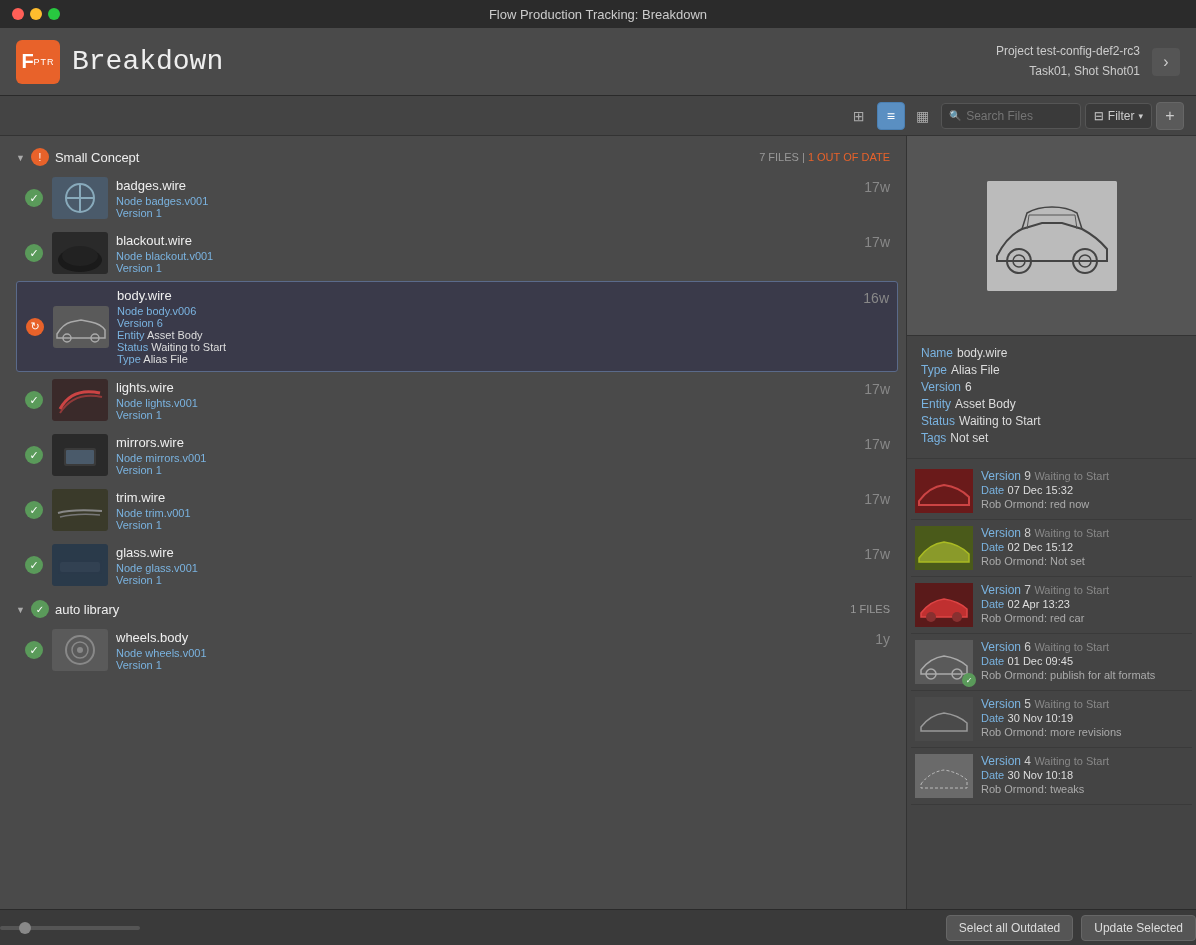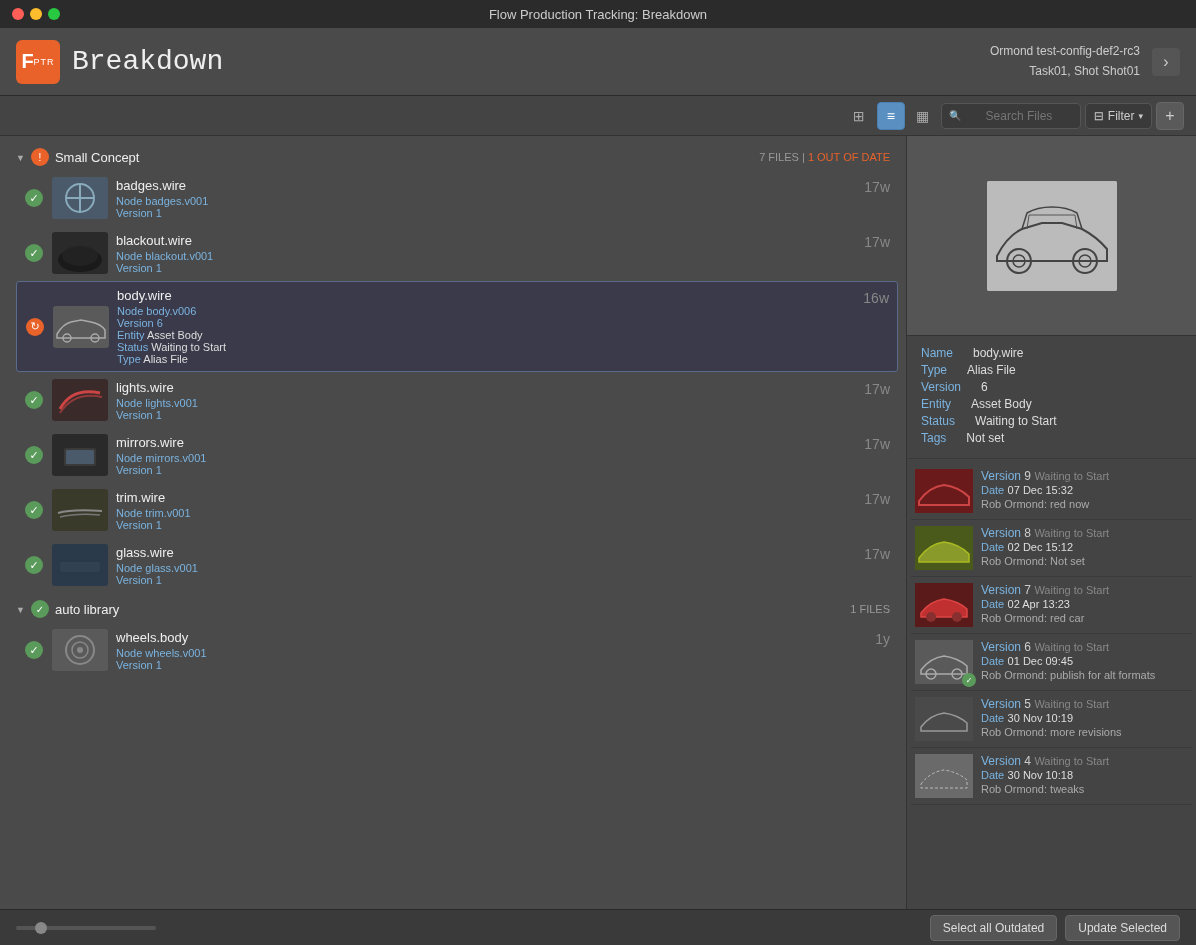--- a/index.html
+++ b/index.html
@@ -118,21 +118,20 @@
       display: flex; align-items: center;
       padding: 0 8px;
       gap: 4px;
       width: 140px;
     }
     .search-box input {
       background: transparent;
       border: none; outline: none;
       color: #14b8a6; font-size: 12px;
       width: 100%;
-      text-align: center;
     }
     .filter-btn {
       height: 26px;
       background: #3a3a3a;
       border: 1px solid #555;
       border-radius: 4px;
       color: #ccc; cursor: pointer;
       padding: 0 8px;
       display: flex; align-items: center; gap: 4px;
       font-size: 12px;
@@ -275,21 +274,21 @@
     
     .car-preview svg { width: 100%; height: 100%; }
 
     .detail-section {
       padding: 10px 14px;
       border-bottom: 1px solid #3a3a3a;
       flex-shrink: 0;
     }
     .detail-row {
       display: flex;
-      gap: 20px;
+      gap: 4px;
       margin-bottom: 3px;
       font-size: 12px;
     }
     .detail-label { color: #7ab3e0; white-space: nowrap; }
     .detail-value { color: #ddd; }
 
     
     .version-history {
       flex: 1;
       overflow-y: auto;
@@ -327,21 +326,21 @@
     .version-date-val { font-size: 11px; color: #ddd; }
     .version-author { font-size: 11px; color: #aaa; margin-top: 1px; }
 
     
     .bottom-bar {
       height: 36px;
       background: #3a3a3a;
       border-top: 1px solid #2a2a2a;
       display: flex;
       align-items: center;
-      padding: 0 16px;
+      padding: 0 0;
       gap: 8px;
     }
     .slider-container {
       width: 140px;
       display: flex; align-items: center;
     }
     .slider {
       width: 100%;
       -webkit-appearance: none;
       height: 4px;
@@ -399,21 +398,21 @@
   <span class="titlebar-title">Flow Production Tracking: Breakdown</span>
 </div>
 
 <div class="header">
   <div class="header-logo">
     <span>F</span>
     <span class="header-logo-sub">PTR</span>
   </div>
   <div class="header-title">Breakdown</div>
   <div class="header-project">
-    <div>Ormond test-config-def2-rc3</div>
+    <div>Project test-config-def2-rc3</div>
     <div>Task01, Shot Shot01</div>
   </div>
   <button class="header-nav-btn">›</button>
 </div>
 
 <div class="toolbar">
   <div class="toolbar-spacer"></div>
   <button class="tb-icon-btn">
     <span>⊞</span>
   </button>

